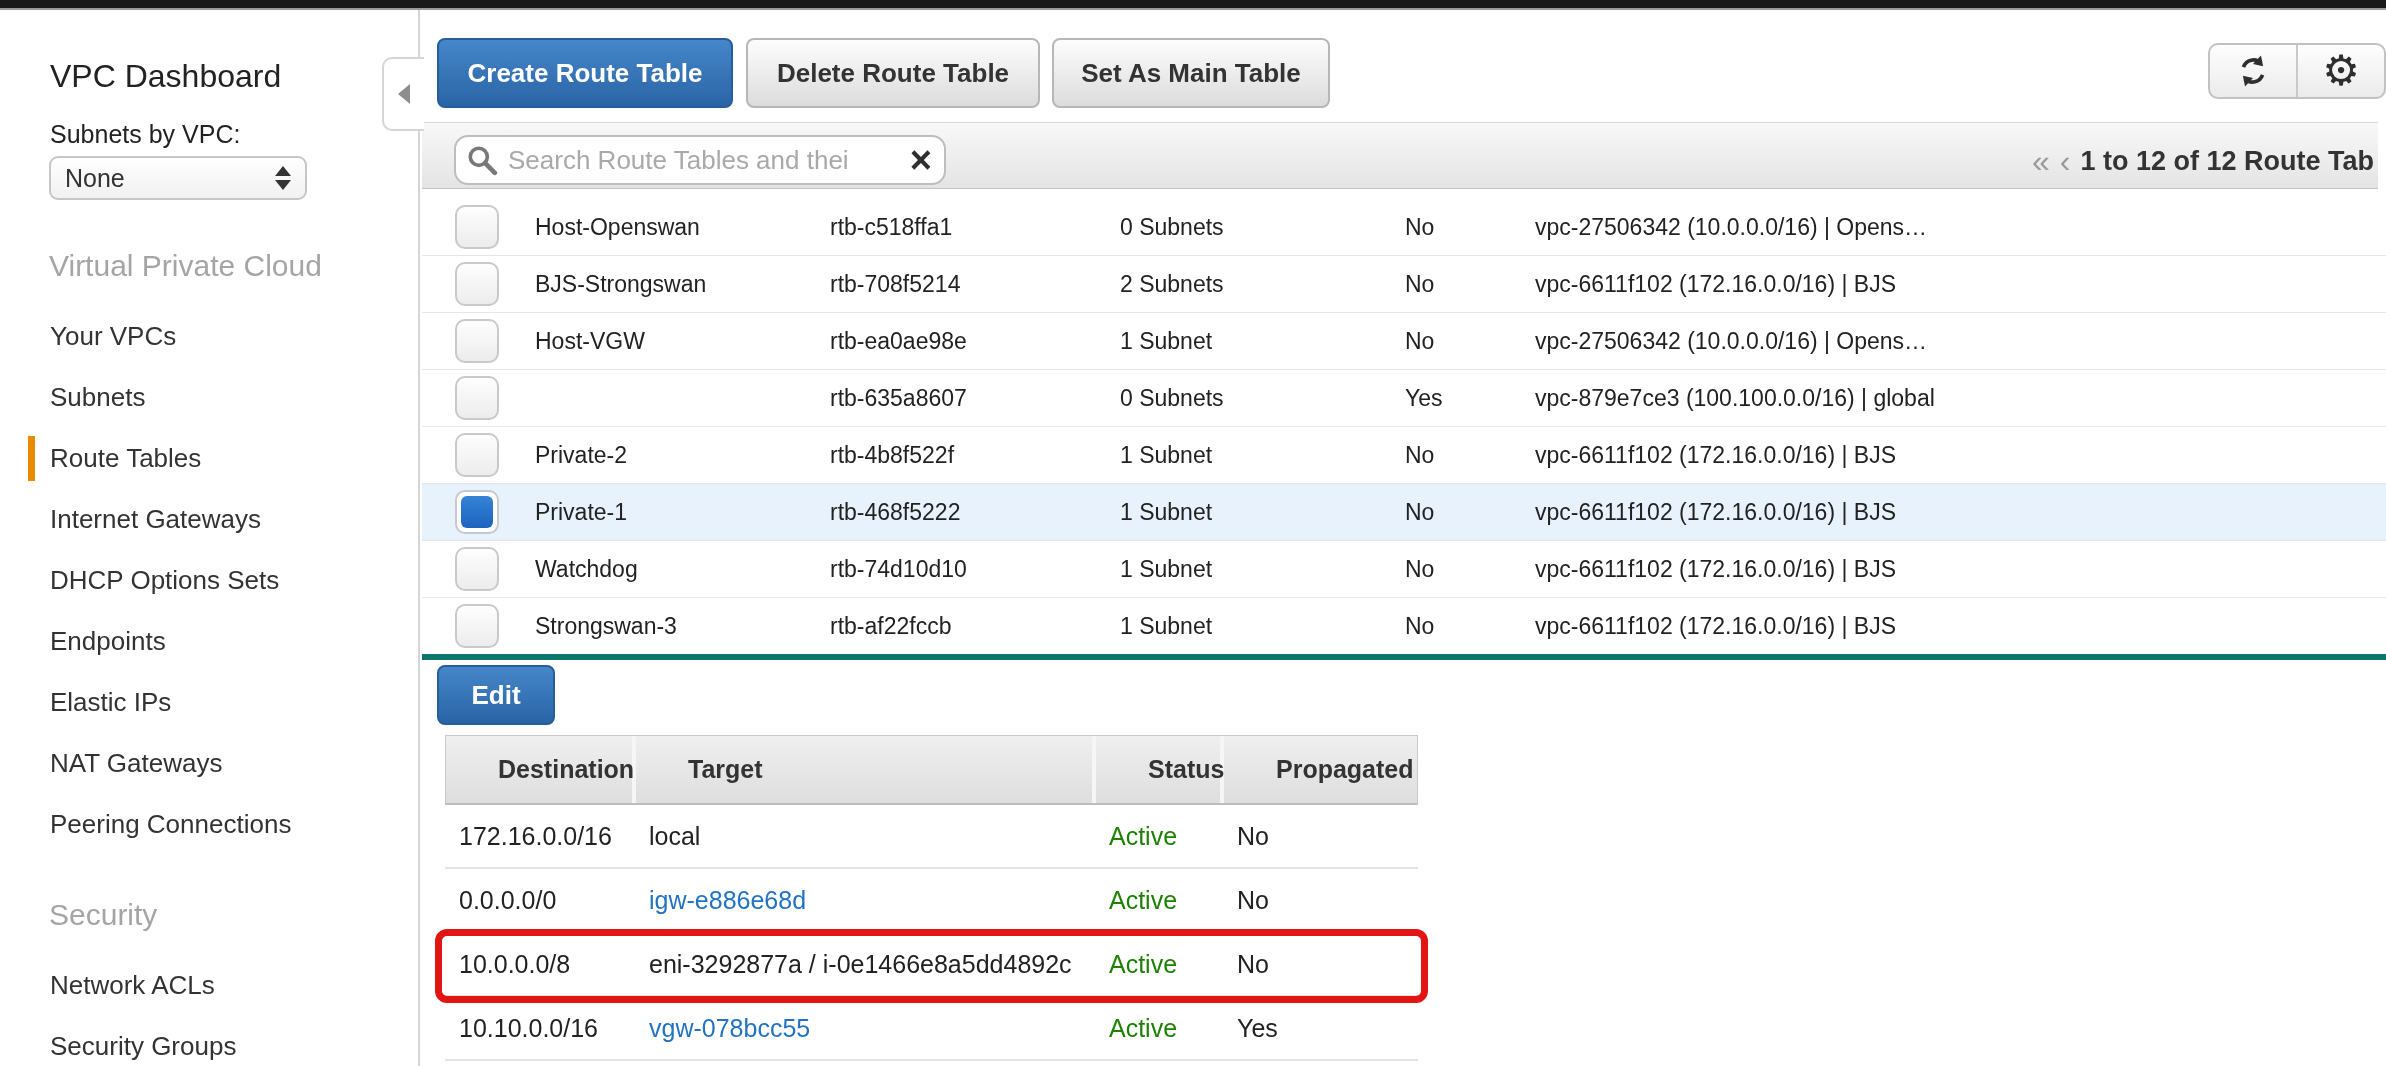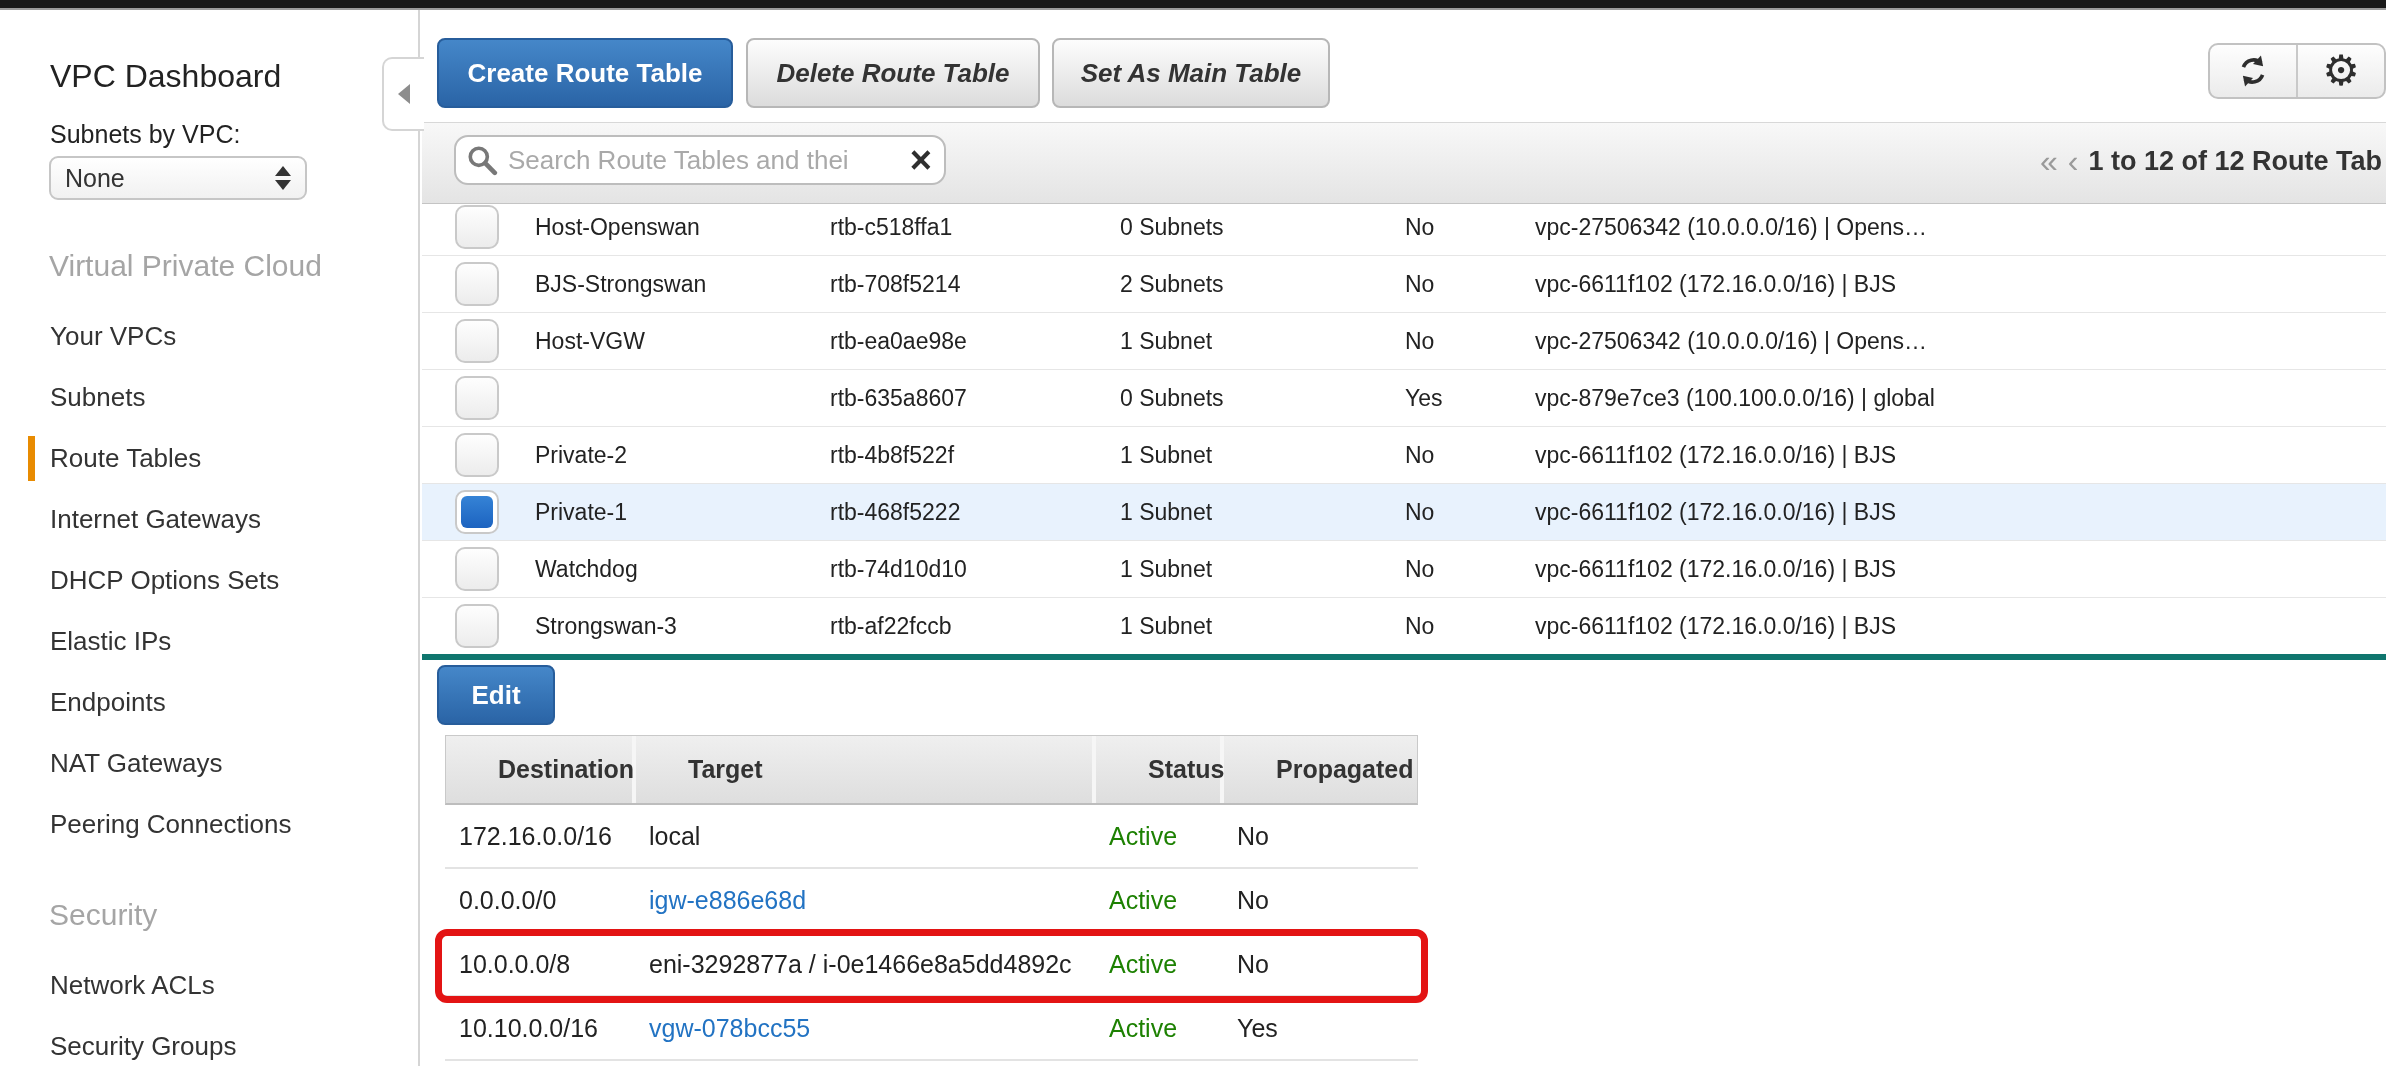--- a/index.html
+++ b/index.html
@@ -29,34 +29,34 @@
   
   .collapse-tab{position:absolute;left:382px;top:57px;width:42px;height:74px;background:#fff;
       border:2px solid #d5d5d5;border-right:none;border-radius:10px 0 0 10px;z-index:3;
       display:flex;align-items:center;justify-content:center;cursor:pointer;box-sizing:border-box;}
   .tri-left{width:0;height:0;border-top:10px solid transparent;border-bottom:10px solid transparent;border-right:12px solid #8d8d8d;}
 
   
   .btn{position:absolute;top:38px;height:70px;box-sizing:border-box;border-radius:8px;
       display:flex;align-items:center;justify-content:center;font-size:26px;font-weight:bold;cursor:pointer;}
   .btn-blue{background:linear-gradient(var(--button-blue-top),var(--button-blue-bottom));border:2px solid #275d9b;color:#fff;}
-  .btn-gray{background:linear-gradient(#fdfdfd,#dcdcdc);border:2px solid #b7b7b7;color:#333;font-style:italic;}
+  .btn-gray{background:linear-gradient(#fdfdfd,#dcdcdc);border:2px solid #b7b7b7;color:#333;}
   #btn-create{left:437px;width:296px;}
   #btn-delete{left:746px;width:294px;}
   #btn-setmain{left:1052px;width:278px;}
 
   
   .icon-group{position:absolute;right:0;top:43px;height:56px;display:flex;box-sizing:border-box;
       border:2px solid #c2c2c2;border-radius:10px;background:linear-gradient(#fefefe,#ebebeb);overflow:hidden;}
   .icon-btn{width:86px;display:flex;align-items:center;justify-content:center;cursor:pointer;}
   .icon-btn + .icon-btn{border-left:2px solid #c9c9c9;}
   .gear-glyph{font-size:42px;color:#2e2e2e;line-height:1;}
 
   
-  .search-row{position:absolute;left:422px;top:122px;right:0;height:82px;box-sizing:border-box;
+  .search-row{position:absolute;left:422px;top:122px;right:8px;height:67px;box-sizing:border-box;
       background:linear-gradient(#f8f8f8,#e4e4e4);border-top:1px solid #d8d8d8;border-bottom:1px solid #c4c4c4;}
   .search-box{position:absolute;left:32px;top:12px;width:492px;height:50px;box-sizing:border-box;background:#fff;
       border:2px solid #bdbdbd;border-radius:14px;display:flex;align-items:center;padding:0 10px;}
   .search-box input{border:0;outline:0;flex:1;min-width:0;font-size:26px;color:#333;font-family:"Liberation Sans",sans-serif;background:transparent;}
   .search-box input::placeholder{color:#a9a9a9;opacity:1;}
   .clear-x{font-size:38px;font-weight:bold;color:#2f2f2f;line-height:1;cursor:pointer;padding:0 2px;}
   .pager{position:absolute;right:4px;top:0;height:77px;display:flex;align-items:center;white-space:nowrap;
       font-size:27px;font-weight:bold;color:#333;}
   .pager .chev{font-size:32px;font-weight:normal;color:#9a9a9a;margin-right:10px;cursor:pointer;}
 
@@ -103,22 +103,22 @@
           <i class="tri-down"></i>
       </span>
     </div>
     <nav class="sb-nav" id="sb-nav">
         <div class="sb-heading">Virtual Private Cloud</div>
         <div class="sb-item">Your VPCs</div>
         <div class="sb-item">Subnets</div>
         <div class="sb-item selected">Route Tables</div>
         <div class="sb-item">Internet Gateways</div>
         <div class="sb-item">DHCP Options Sets</div>
+        <div class="sb-item">Endpoints</div>
         <div class="sb-item">Elastic IPs</div>
-        <div class="sb-item">Endpoints</div>
         <div class="sb-item">NAT Gateways</div>
         <div class="sb-item">Peering Connections</div>
         <div class="sb-heading second">Security</div>
         <div class="sb-item">Network ACLs</div>
         <div class="sb-item">Security Groups</div>
       </nav>
   </aside>
   <div class="collapse-tab">
     <i class="tri-left"></i>
   </div>

